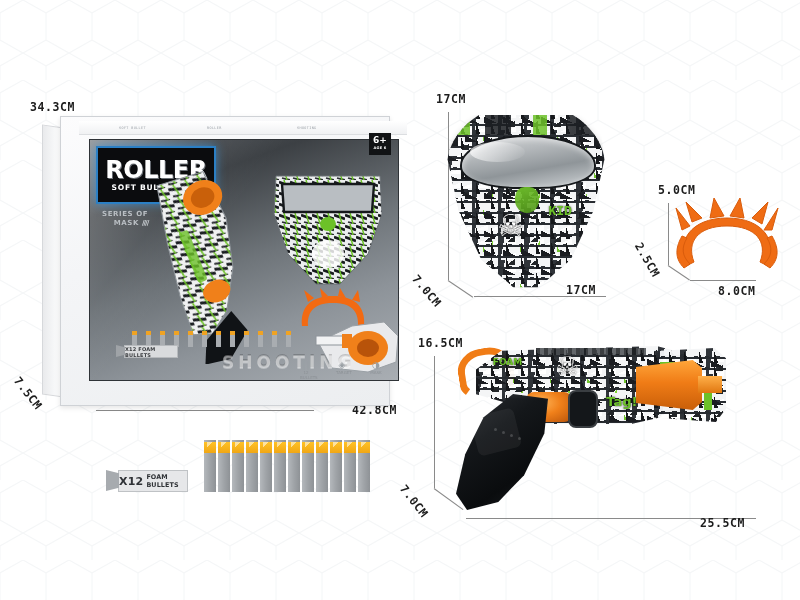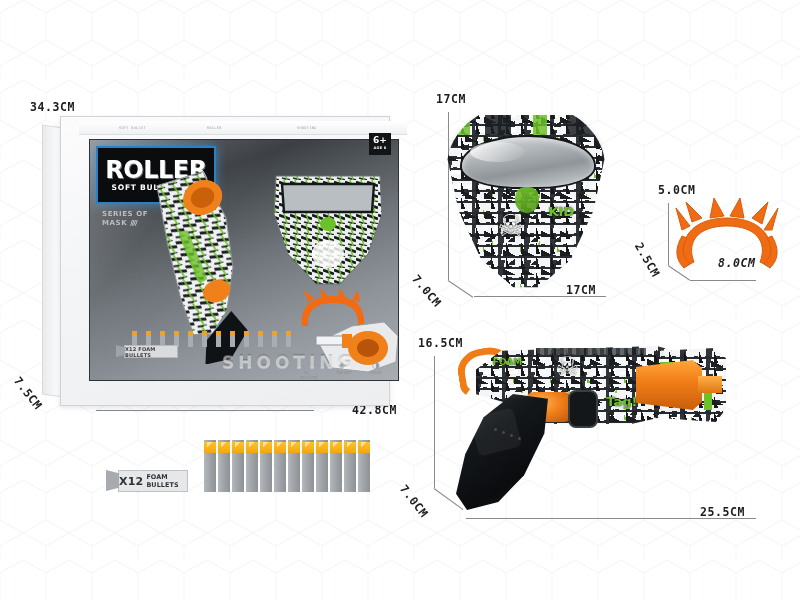--- a/index.html
+++ b/index.html
@@ -75,21 +75,21 @@
     -webkit-text-stroke:0px;
     text-shadow:1px 1px 0 #6a6f75;
   }
   #logo-sub{
     font-family:"DejaVu Sans", sans-serif;
     font-weight:700;font-size:7.6px;color:#ffffff;letter-spacing:.7px;margin-top:2px;
   }
   #series{
     position:absolute;left:12px;top:70px;
     font-family:"DejaVu Sans", sans-serif;
-    font-size:7px;font-weight:700;color:#b9bec3;line-height:9px;letter-spacing:.6px;
+    font-size:7px;font-weight:700;color:#b9bec3;line-height:9px;letter-spacing:.6px;text-align:right;
   }
   #series .sl{display:inline-block;margin-left:3px;color:#cfd4d8;letter-spacing:-1px;}
 
   
   #age-badge{
     position:absolute;right:-2px;top:16px;width:22px;height:22px;
     background:#111315;color:#fff;
     font-family:"DejaVu Sans", sans-serif;font-weight:700;font-size:9px;
     display:flex;flex-direction:column;align-items:center;justify-content:center;
     line-height:8px;z-index:9;
@@ -399,34 +399,34 @@
   <div class="leader diag" style="left:448px;top:280px;width:30px;transform:rotate(34deg);"></div>
   <div class="dim rot" style="left:420px;top:272px;transform:rotate(50deg);">7.0CM</div>
   <div class="leader h" style="left:474px;top:296px;width:132px;"></div>
   <div class="dim" style="left:566px;top:283px;">17CM</div>
 
   <div id="mask-wrap">
     <div id="mask-body">
       <div class="graffiti"></div>
       <div id="mask-top-band"></div>
       <span class="skull" style="left:32%;top:56%;font-size:30px;">☠</span>
-      <span class="skull" style="left:64%;top:54%;font-size:13px;color:#6cc128;">KID</span>
+      <span class="skull" style="left:64%;top:54%;font-size:13px;color:#6cc128;font-family:Liberation Mono, monospace;">KID</span>
       <div id="mask-strap-l"></div>
       <div id="mask-strap-r"></div>
       <div id="mask-visor"></div>
       <div id="mask-nose"></div>
     </div>
   </div>
 
   <div class="dim" style="left:658px;top:183px;">5.0CM</div>
   <div class="leader v" style="left:668px;top:203px;height:62px;"></div>
   <div class="leader diag" style="left:668px;top:265px;width:26px;transform:rotate(34deg);"></div>
   <div class="dim rot" style="left:644px;top:240px;transform:rotate(60deg);">2.5CM</div>
   <div class="leader h" style="left:690px;top:280px;width:66px;"></div>
-  <div class="dim" style="left:718px;top:256px;font-style:italic;">8.0CM</div>
+  <div class="dim" style="left:718px;top:284px;">8.0CM</div>
 
   <div id="crown-wrap">
     <svg id="crown" viewBox="0 0 118 80">
       <g fill="#ef6c14" stroke="#d95c0c" stroke-width="1">
         <path d="M18 70 C8 46 22 22 59 22 C96 22 110 46 100 70 L92 66 C100 46 88 30 59 30 C30 30 18 46 26 66 Z"></path>
         <path d="M22 30 L8 12 L14 34 Z"></path>
         <path d="M24 26 L18 6 L34 22 Z"></path>
         <path d="M42 22 L46 2 L56 20 Z"></path>
         <path d="M62 20 L72 2 L76 22 Z"></path>
         <path d="M84 22 L100 6 L94 28 Z"></path>
@@ -435,21 +435,21 @@
         <path d="M104 40 C112 54 110 64 102 72 L96 68 C104 60 105 52 99 42 Z"></path>
       </g>
     </svg>
   </div>
 
   <div class="dim" style="left:418px;top:336px;">16.5CM</div>
   <div class="leader v" style="left:434px;top:356px;height:132px;"></div>
   <div class="leader diag" style="left:434px;top:488px;width:36px;transform:rotate(36deg);"></div>
   <div class="dim rot" style="left:408px;top:482px;transform:rotate(52deg);">7.0CM</div>
   <div class="leader h" style="left:466px;top:518px;width:290px;"></div>
-  <div class="dim" style="left:700px;top:505px;">25.5CM</div>
+  <div class="dim" style="left:700px;top:516px;">25.5CM</div>
 
   <div id="gun-wrap">
     <div id="gun-trigger-loop"></div>
 
     <div id="gun-body">
       <div class="graffiti"></div>
       <span class="skull" style="left:38%;top:6%;font-size:26px;opacity:.85;">☠</span>
       <span class="skull" style="left:62%;top:62%;font-size:13px;color:#6cc128;">Tag!</span>
       <span class="skull" style="left:8%;top:14%;font-size:9px;color:#6cc128;">FOAM</span>
     </div>

